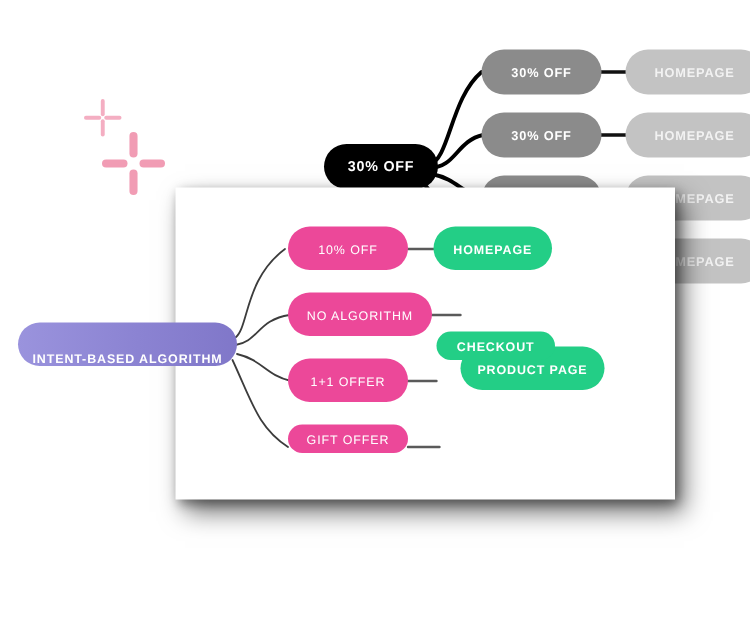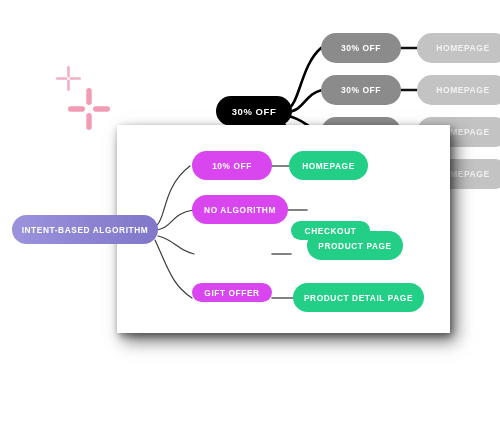--- a/index.html
+++ b/index.html
@@ -73,36 +73,37 @@
     left: 117px;
     top: 125px;
     width: 333px;
     height: 208px;
     background: #ffffff;
     box-shadow: 6px 8px 16px rgba(0,0,0,0.55), 2px 3px 7px rgba(0,0,0,0.40);
   }
 
   
   .pill-blue {
-    background: #d946ef;
+    background: #ec4899;
     font-size: 8.3px;
-    font-weight: 700;
+    font-weight: 400;
     letter-spacing: 0.6px;
   }
   .pill-green {
     background: #23ce86;
     font-size: 8.3px;
     font-weight: 600;
     letter-spacing: 0.6px;
   }
   .pill-purple {
     background: linear-gradient(90deg, #9a93dd 0%, #8b83d2 55%, #8077c9 100%);
     font-size: 8.3px;
     font-weight: 600;
     letter-spacing: 0.6px;
+    align-items: flex-end;
   }
 
   svg.lines { position: absolute; left: 0; top: 0; overflow: visible; }
 </style>
 </head>
 <body>
 
 <div id="stage">
 
   <div class="bg-layer">
@@ -204,24 +205,24 @@
     <span>HOMEPAGE</span>
   </div>
 
   <div class="pill pill-blue" style="left:192px; top:195px; width:96px; height:29px;">
     <span>NO ALGORITHM</span>
   </div>
   <div class="pill pill-green" style="left:307px; top:195px; width:96px; height:29px;margin-top:36px;">
     <span>PRODUCT PAGE</span>
   </div>
 
+  <div class="pill pill-blue" style="left:192px; top:239px; width:80px; height:29px;">
+    <span>1+1 OFFER</span>
+  </div>
   <div class="pill pill-green" style="left:291px; top:221px; width:79px; height:19px;">
     <span>CHECKOUT</span>
   </div>
 
   <div class="pill pill-blue" style="left:192px; top:283px; width:80px; height:19px;">
     <span>GIFT OFFER</span>
   </div>
-  <div class="pill pill-green" style="left:293px; top:283px; width:131px; height:29px;">
-    <span>PRODUCT DETAIL PAGE</span>
-  </div>
 
 </div>
 
 </body></html>

